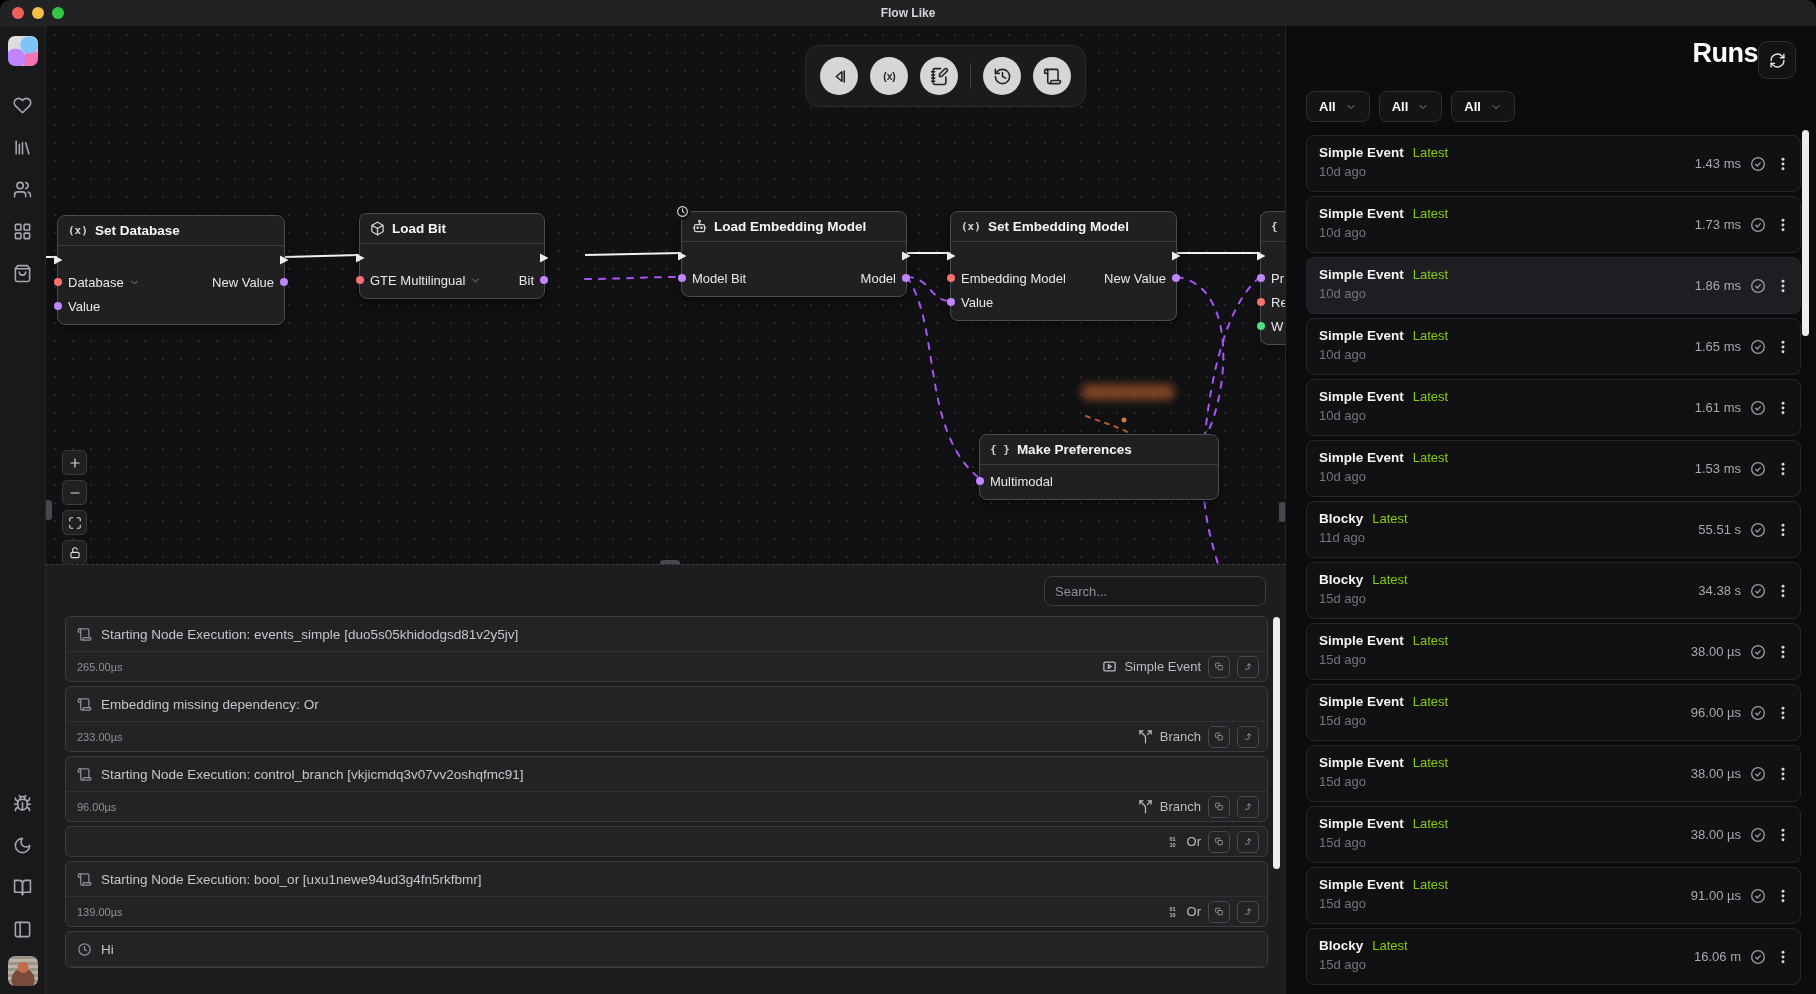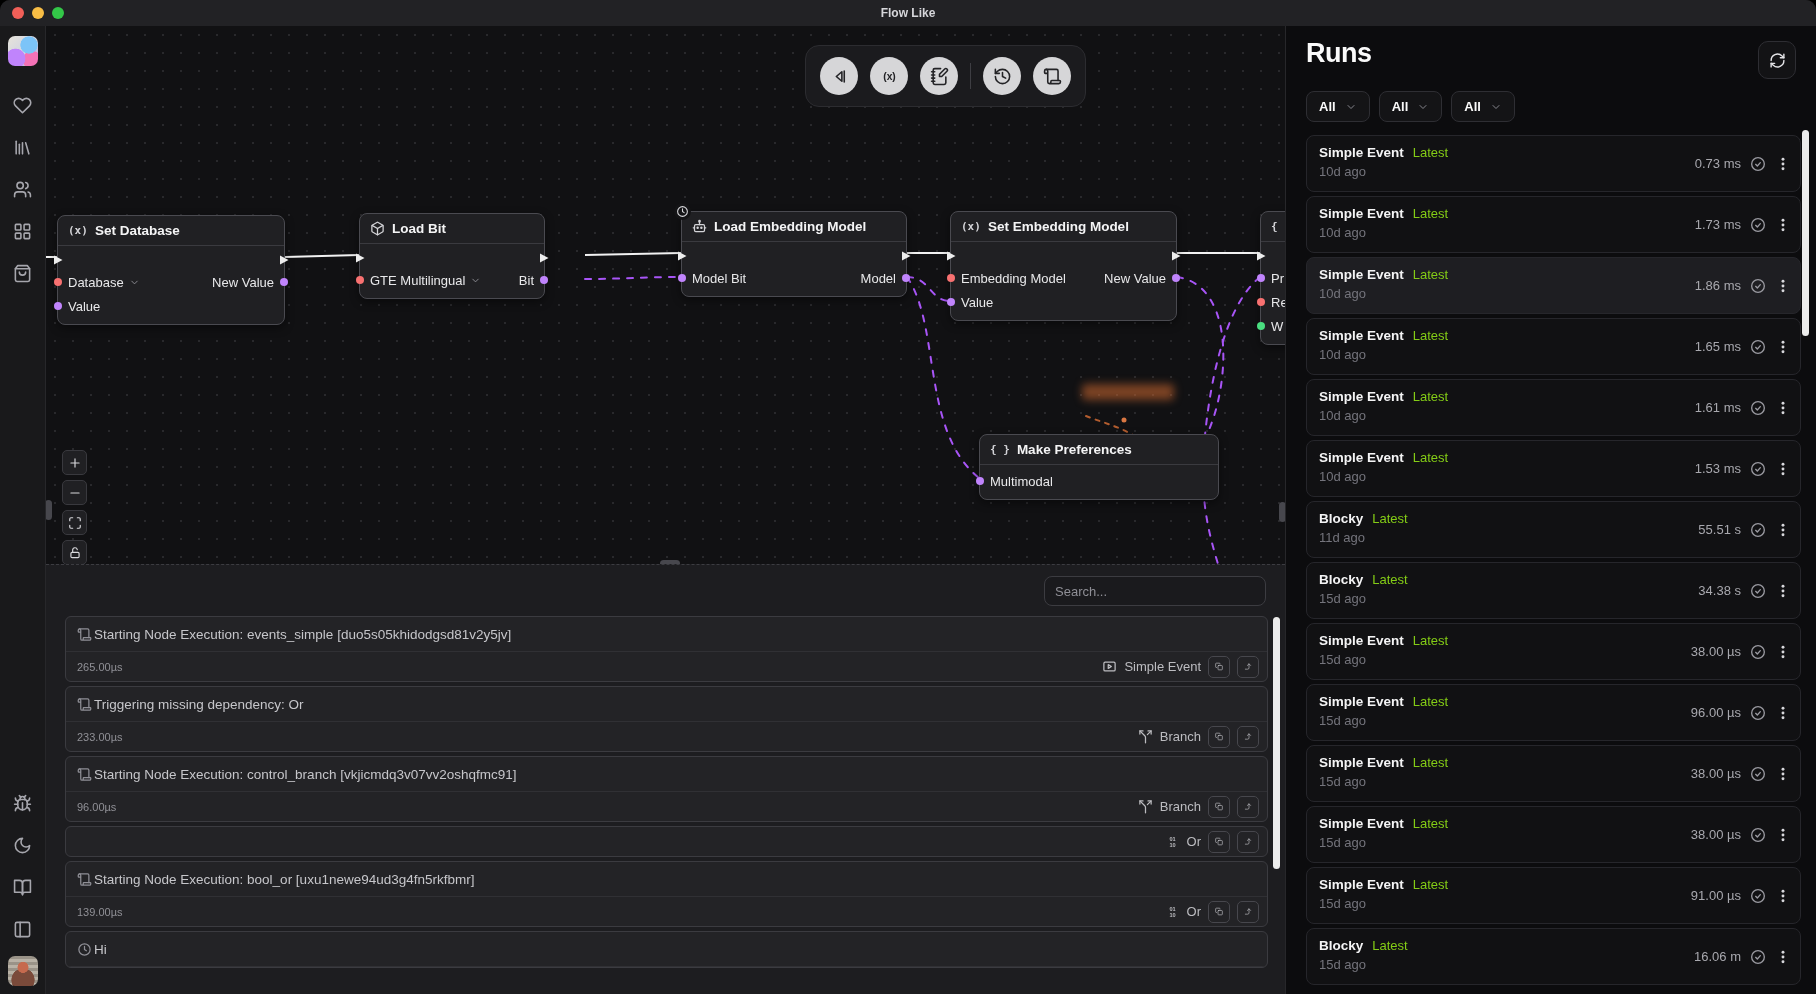--- a/index.html
+++ b/index.html
@@ -67,31 +67,31 @@
   .dragover .ph{position:absolute;left:26px;top:62px;font-size:13px;color:rgba(208,208,214,.6)}
   .smudge{position:absolute;z-index:4;background:rgba(212,108,50,.55);filter:blur(4px);border-radius:4px}
   
   .logs{flex:1;background:#1d1d20;border-top:1px dashed #3c3c41;position:relative;padding:10px 0 0 19px;overflow:hidden;min-height:0}
   .logbar{display:flex;align-items:center;height:32px;margin-bottom:9px;padding-right:10px}
   .badges{display:flex;gap:11px}
   .badge{background:#ee4545;color:#fff;font-size:12px;font-weight:700;padding:5px 10px;border-radius:6px;cursor:pointer}
   .search{margin-left:auto;width:222px;height:30px;background:#1a1a1d;border:1px solid #3c3c41;border-radius:8px;color:#b9b9be;font-size:13px;padding:0 10px;margin-right:9px;outline:none}
   .search::placeholder{color:#8f8f96}
   .lentry{width:1203px;border:1px solid #3b3b40;border-radius:6px;background:#232326;margin-bottom:4px;overflow:hidden}
-  .lrow1{height:35px;display:flex;align-items:center;gap:2px;padding:0 11px;font-size:13.5px;color:#c6c6ca;border-bottom:1px solid #303034}
+  .lrow1{height:35px;display:flex;align-items:center;gap:9px;padding:0 11px;font-size:13.5px;color:#c6c6ca;border-bottom:1px solid #303034}
   .lrow1 svg{width:15px;height:15px;color:#8f8f96;flex:none}
   .lrow2{height:29px;display:flex;align-items:center;padding:0 8px 0 11px;font-size:11px;color:#909096}
   .ltag{margin-left:auto;display:flex;align-items:center;gap:7px;color:#bcbcc0;font-size:13px}
   .ltag .tagic{width:15px;height:15px;color:#bcbcc0}
   .lbtn{width:22px;height:22px;border:1px solid #47474d;border-radius:5px;display:flex;align-items:center;justify-content:center;color:#c0c0c4;background:transparent;cursor:pointer}
   .lbtn svg{width:13px;height:13px}
   .logscroll{position:absolute;right:5px;top:52px;width:7px;height:252px;background:#ececec;border-radius:4px;z-index:3;cursor:pointer}
   
   .runs{flex:1;background:#0c0c0e;border-left:1px solid #27272a;position:relative;padding:12px 20px 0;overflow:hidden}
-  .runs-h{display:flex;align-items:flex-start;justify-content:space-between;margin-bottom:12px}
+  .runs-h{display:flex;align-items:flex-start;justify-content:flex-end;margin-bottom:12px}
   .runs-title{font-size:27px;font-weight:800;color:#fafafa;letter-spacing:-.5px}
   .refresh{width:38px;height:38px;border:1px solid #2e2e33;border-radius:10px;background:#131315;color:#e4e4e7;display:flex;align-items:center;justify-content:center;cursor:pointer;margin-top:3px}
   .refresh svg{width:17px;height:17px}
   .rfilters{display:flex;gap:9px;margin-bottom:13px}
   .rfilter{height:31px;padding:0 12px;display:flex;align-items:center;gap:9px;background:#141416;border:1px solid #2e2e33;border-radius:8px;color:#fafafa;font-size:13px;font-weight:700;cursor:pointer}
   .rfilter svg{width:12px;height:12px;color:#85858c}
   .rcard{width:495px;height:57px;border:1px solid #26262b;background:#111113;border-radius:8px;margin-bottom:4px;padding:9px 12px;position:relative;cursor:pointer}
   .rcard.hl{background:#1e1e22}
   .rline1{display:flex;gap:9px;align-items:baseline;font-size:13.5px}
   .rname{font-weight:700;color:#f4f4f5}
@@ -496,21 +496,21 @@
               </div>
             </div>
             <div class="lentry">
               <div class="lrow1">
                 <span style="display:flex;width:15px;height:15px">
                   <svg viewBox="0 0 24 24" fill="none" stroke="currentColor" stroke-width="2" stroke-linecap="round" stroke-linejoin="round">
                     <path d="M19 17V5a2 2 0 0 0-2-2H4"></path>
                     <path d="M8 21h12a2 2 0 0 0 2-2v-1a1 1 0 0 0-1-1H11a1 1 0 0 0-1 1v1a2 2 0 1 1-4 0V5a2 2 0 1 0-4 0v2a1 1 0 0 0 1 1h3"></path>
                   </svg>
                 </span>
-                <span>Triggering missing dependency: Or</span>
+                <span>Embedding missing dependency: Or</span>
               </div>
               <div class="lrow2">
                 <span>233.00µs</span>
                 <span class="ltag">
                   <span class="tagic" style="display:flex">
                     <svg viewBox="0 0 24 24" fill="none" stroke="currentColor" stroke-width="2" stroke-linecap="round" stroke-linejoin="round">
                       <path d="M16 3h5v5"></path>
                       <path d="M8 3H3v5"></path>
                       <path d="M12 22v-8.3a4 4 0 0 0-1.172-2.872L3 3"></path>
                       <path d="m15 9 6-6"></path>
@@ -686,21 +686,21 @@
           </button>
         </div>
       <div id="runlist">
           <div class="rcard">
             <div class="rline1">
               <span class="rname">Simple Event</span>
               <span class="rtag">Latest</span>
             </div>
             <div class="rage">10d ago</div>
             <div class="rright">
-              <span class="rdur">0.73 ms</span>
+              <span class="rdur">1.43 ms</span>
               <span class="ric" style="display:flex">
                 <svg viewBox="0 0 24 24" fill="none" stroke="currentColor" stroke-width="2" stroke-linecap="round" stroke-linejoin="round">
                   <circle cx="12" cy="12" r="9.5"></circle>
                   <path d="m8.5 12.5 2.5 2.5 4.5-5"></path>
                 </svg>
               </span>
               <button class="kebab"><svg viewBox="0 0 24 24" fill="currentColor">
                   <circle cx="12" cy="5" r="2.2"></circle>
                   <circle cx="12" cy="12" r="2.2"></circle>
                   <circle cx="12" cy="19" r="2.2"></circle>

